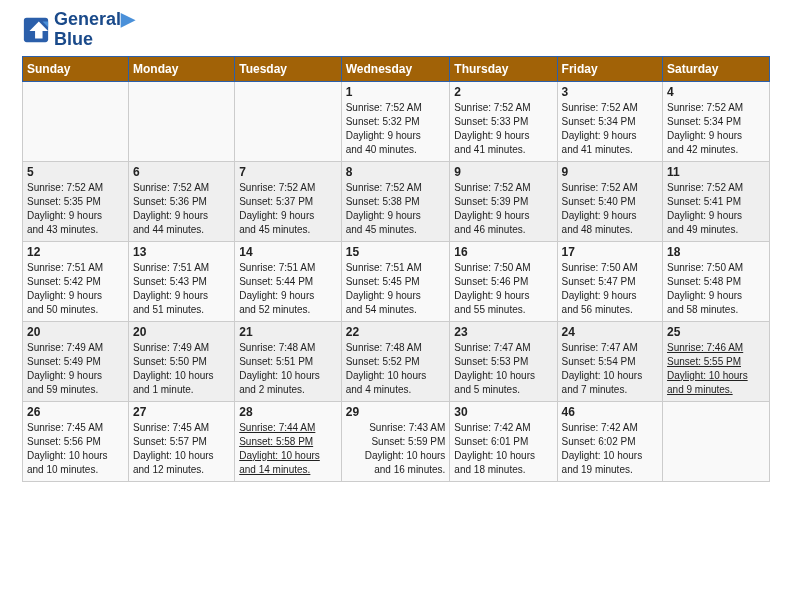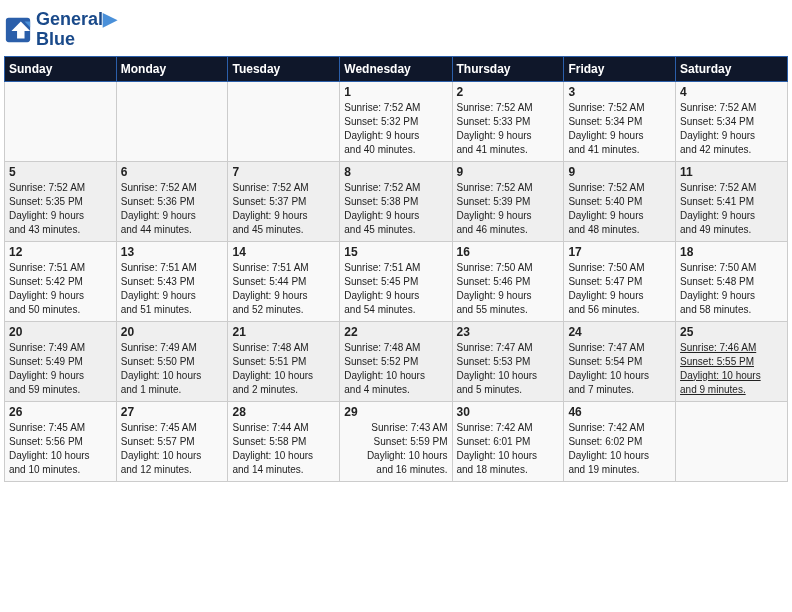--- a/index.html
+++ b/index.html
@@ -6,21 +6,21 @@
     body {
       width: 792px;
       height: 612px;
       font-family: Arial, Helvetica, sans-serif;
       background: #fff;
       overflow: hidden;
     }
     .page {
       width: 792px;
       height: 612px;
-      padding: 10px 4px;
+      padding: 10px 22px;
       border-radius: 28px;
     }
     .header {
       display: flex;
       justify-content: space-between;
       align-items: flex-start;
       margin-bottom: 6px;
     }
     .logo {
       display: flex;
@@ -52,21 +52,21 @@
     .subtitle {
       font-size: 15px;
       color: #333;
     }
     .calendar {
       width: 100%;
       border-collapse: collapse;
       border: 1px solid #ccc;
     }
     .calendar th {
-      background: #0f172a;
+      background: #a16207;
       color: #fff;
       font-size: 12px;
       font-weight: bold;
       padding: 5px 4px;
       text-align: left;
       border: 1px solid #2b5faa;
     }
     .calendar td {
       vertical-align: top;
       border: 1px solid #ccc;
@@ -329,21 +329,21 @@
           </td>
           <td>
             <span class="day-num">27</span>
             <div class="day-info" style="white-space: pre-line;">Sunrise: 7:45 AM
 Sunset: 5:57 PM
 Daylight: 10 hours
 and 12 minutes.</div>
           </td>
           <td>
             <span class="day-num">28</span>
-            <div class="day-info" style="white-space: pre-line;">Sunrise: 7:44 AM
+            <div class="day-info" style="white-space: pre-line; text-decoration: underline;">Sunrise: 7:44 AM
 Sunset: 5:58 PM
 Daylight: 10 hours
 and 14 minutes.</div>
           </td>
           <td>
             <span class="day-num">29</span>
             <div class="day-info" style="white-space: pre-line; text-align: right;">Sunrise: 7:43 AM
 Sunset: 5:59 PM
 Daylight: 10 hours
 and 16 minutes.</div>

